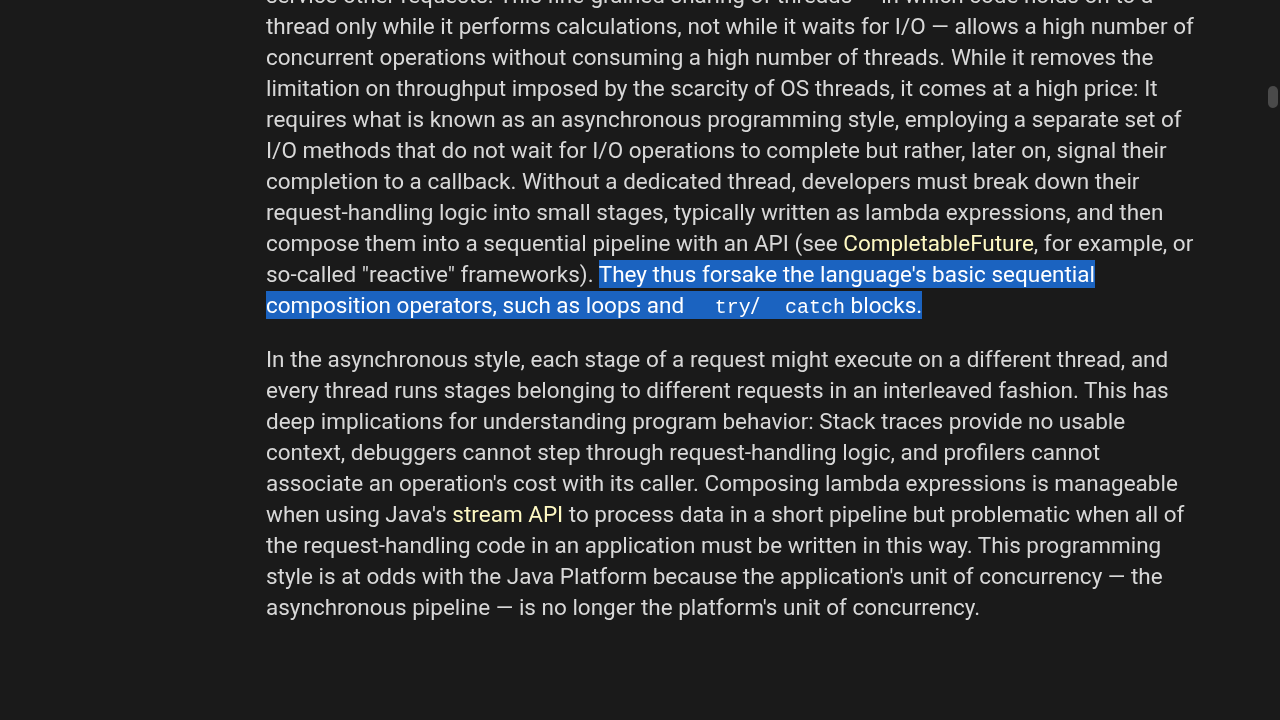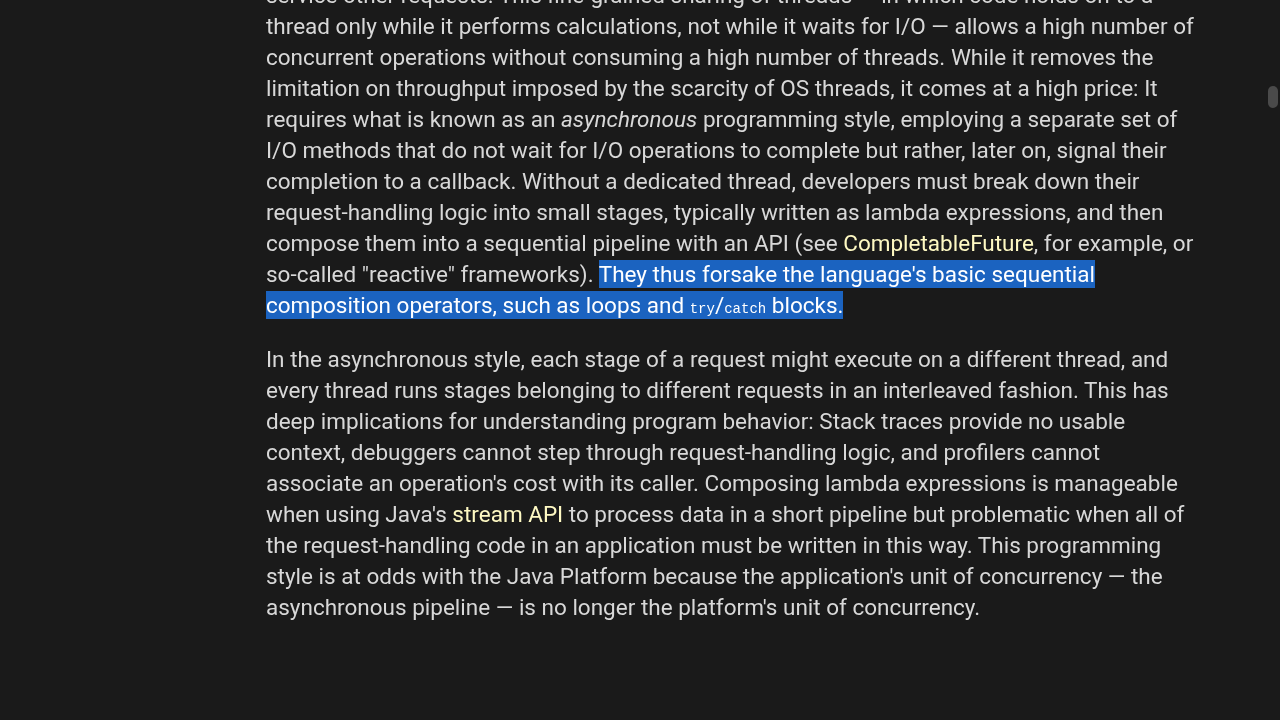--- a/index.html
+++ b/index.html
@@ -25,34 +25,34 @@
     width: 934px;
     font-size: 22.5px;
     line-height: 1.38;
     font-weight: 400;
     letter-spacing: 0px;
   }
   p {
     margin: 0 0 22px 0;
   }
   .italic {
-    font-style: italic;
   }
   a.doclink {
     color: #fef9c3;
     text-decoration: none;
   }
   .hl {
     background: #1b63c0;
     color: #ffffff;
     padding: 1px 0;
   }
   code.mono {
     font-family: "SFMono-Regular", Consolas, "Liberation Mono", Menlo, monospace;
-    font-size: 14px;
+    font-size: 20px;
+    margin-left: 25px;
   }
   .scrollbar-track {
     position: absolute;
     right: 0;
     top: 0;
     width: 14px;
     height: 720px;
     background: #1a1a1a;
   }
   .scrollbar-thumb {

